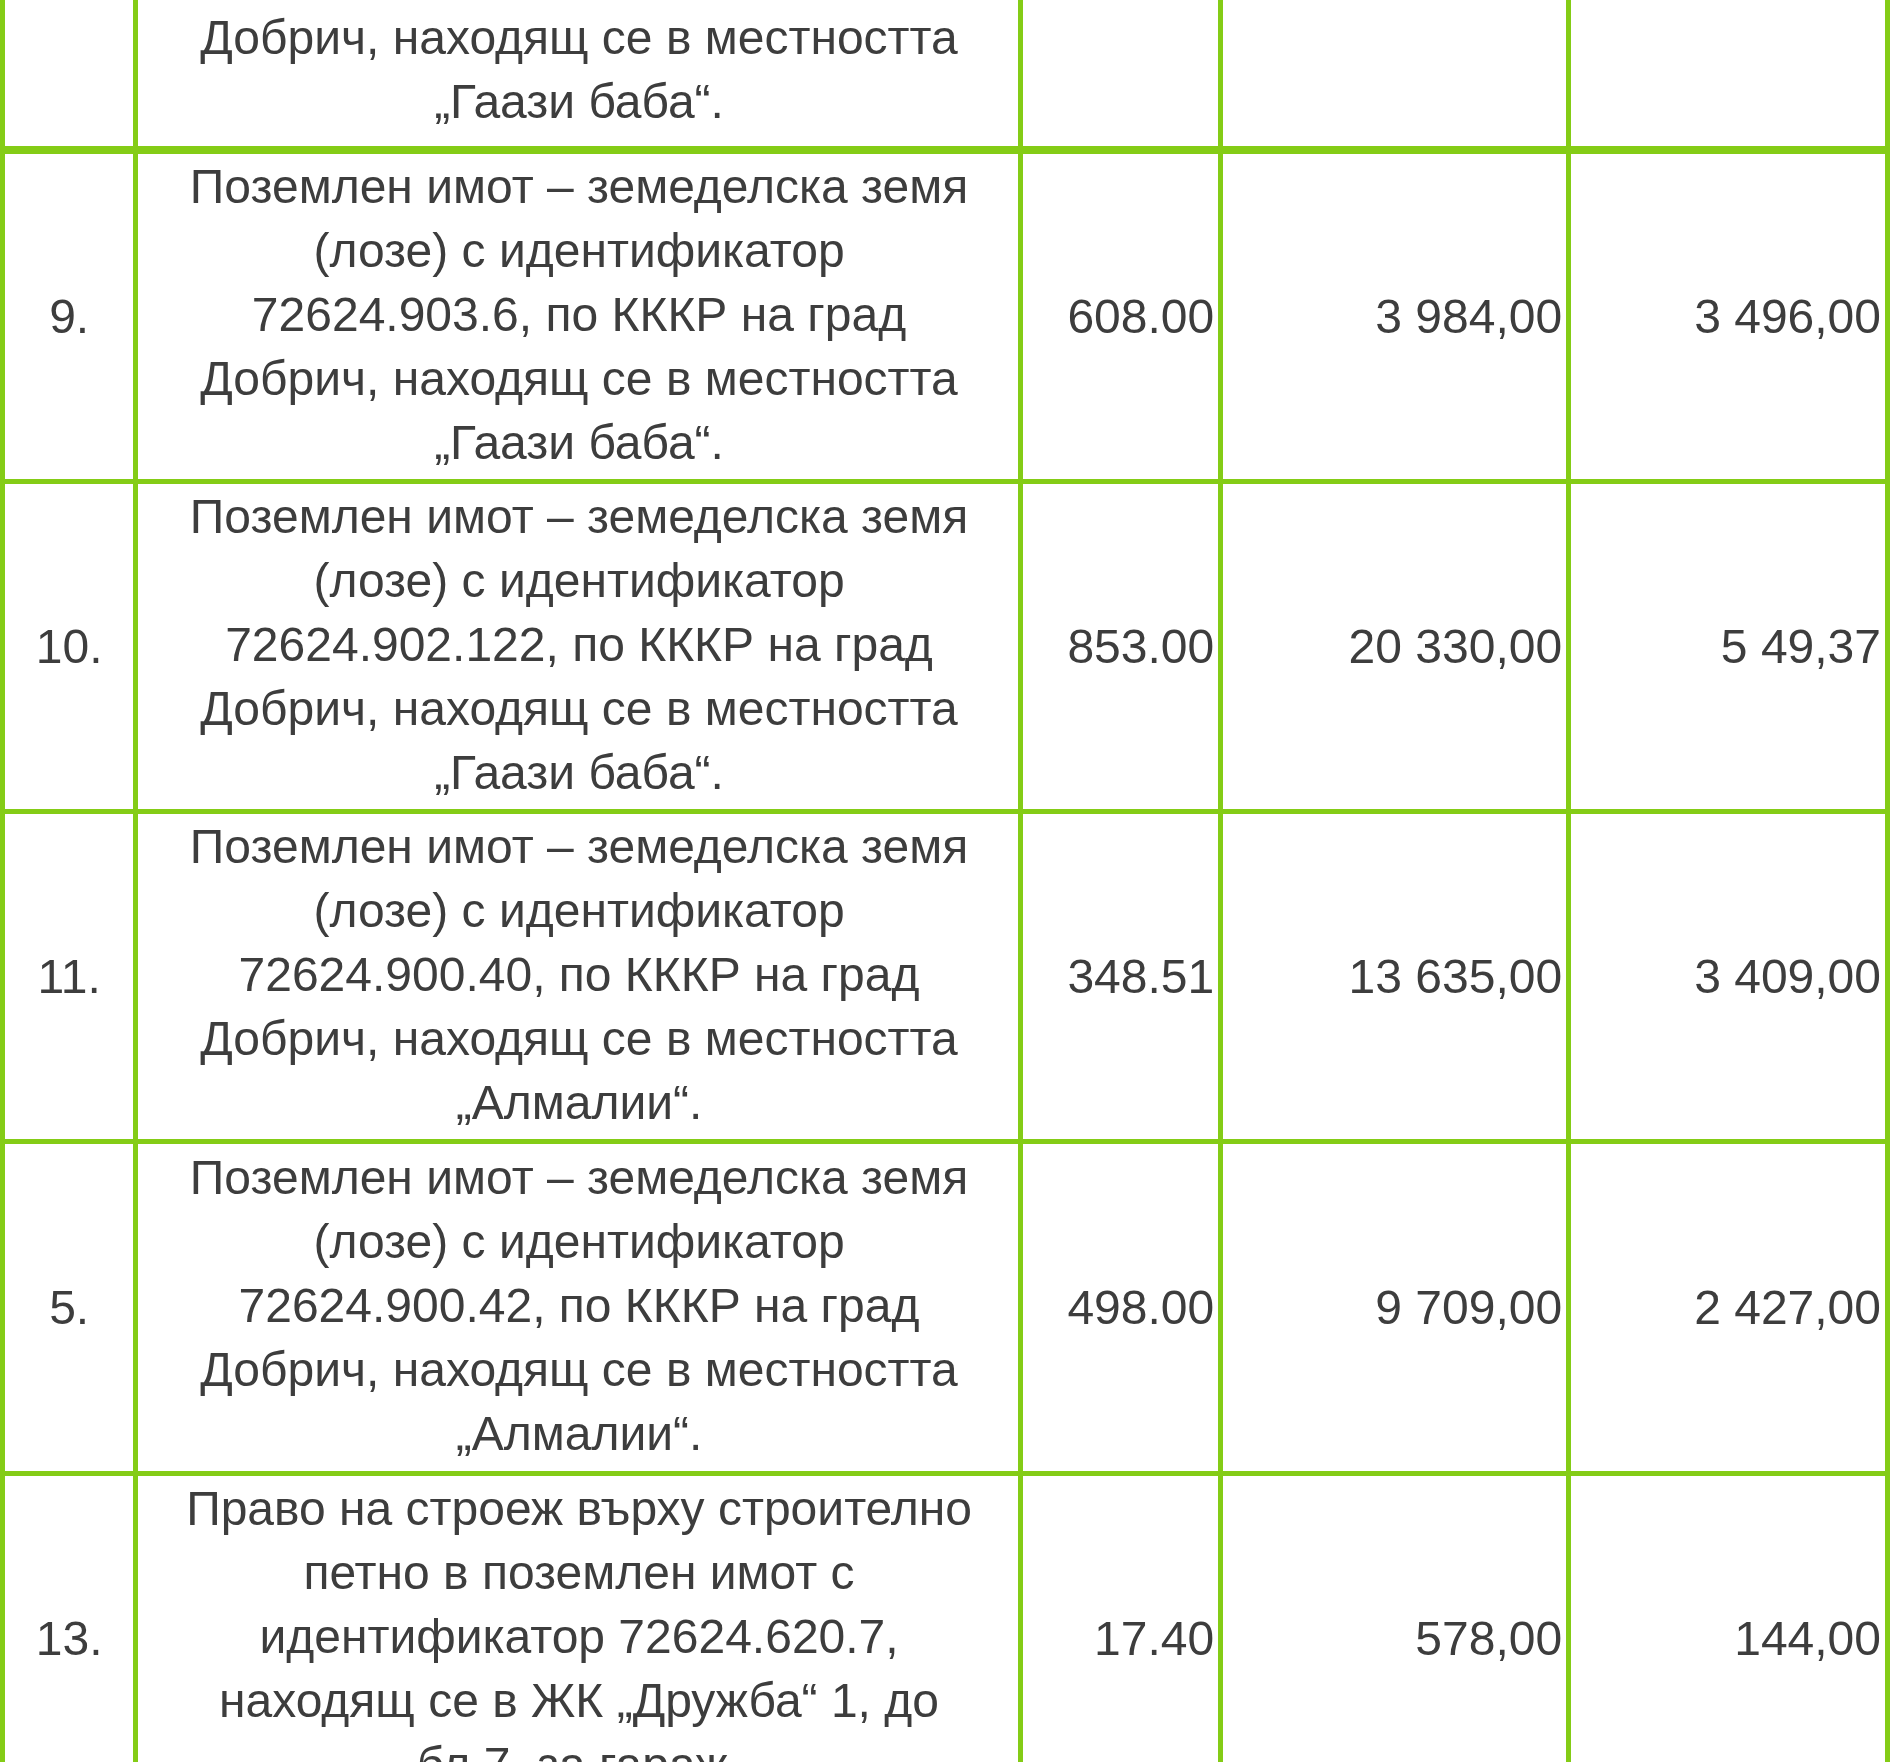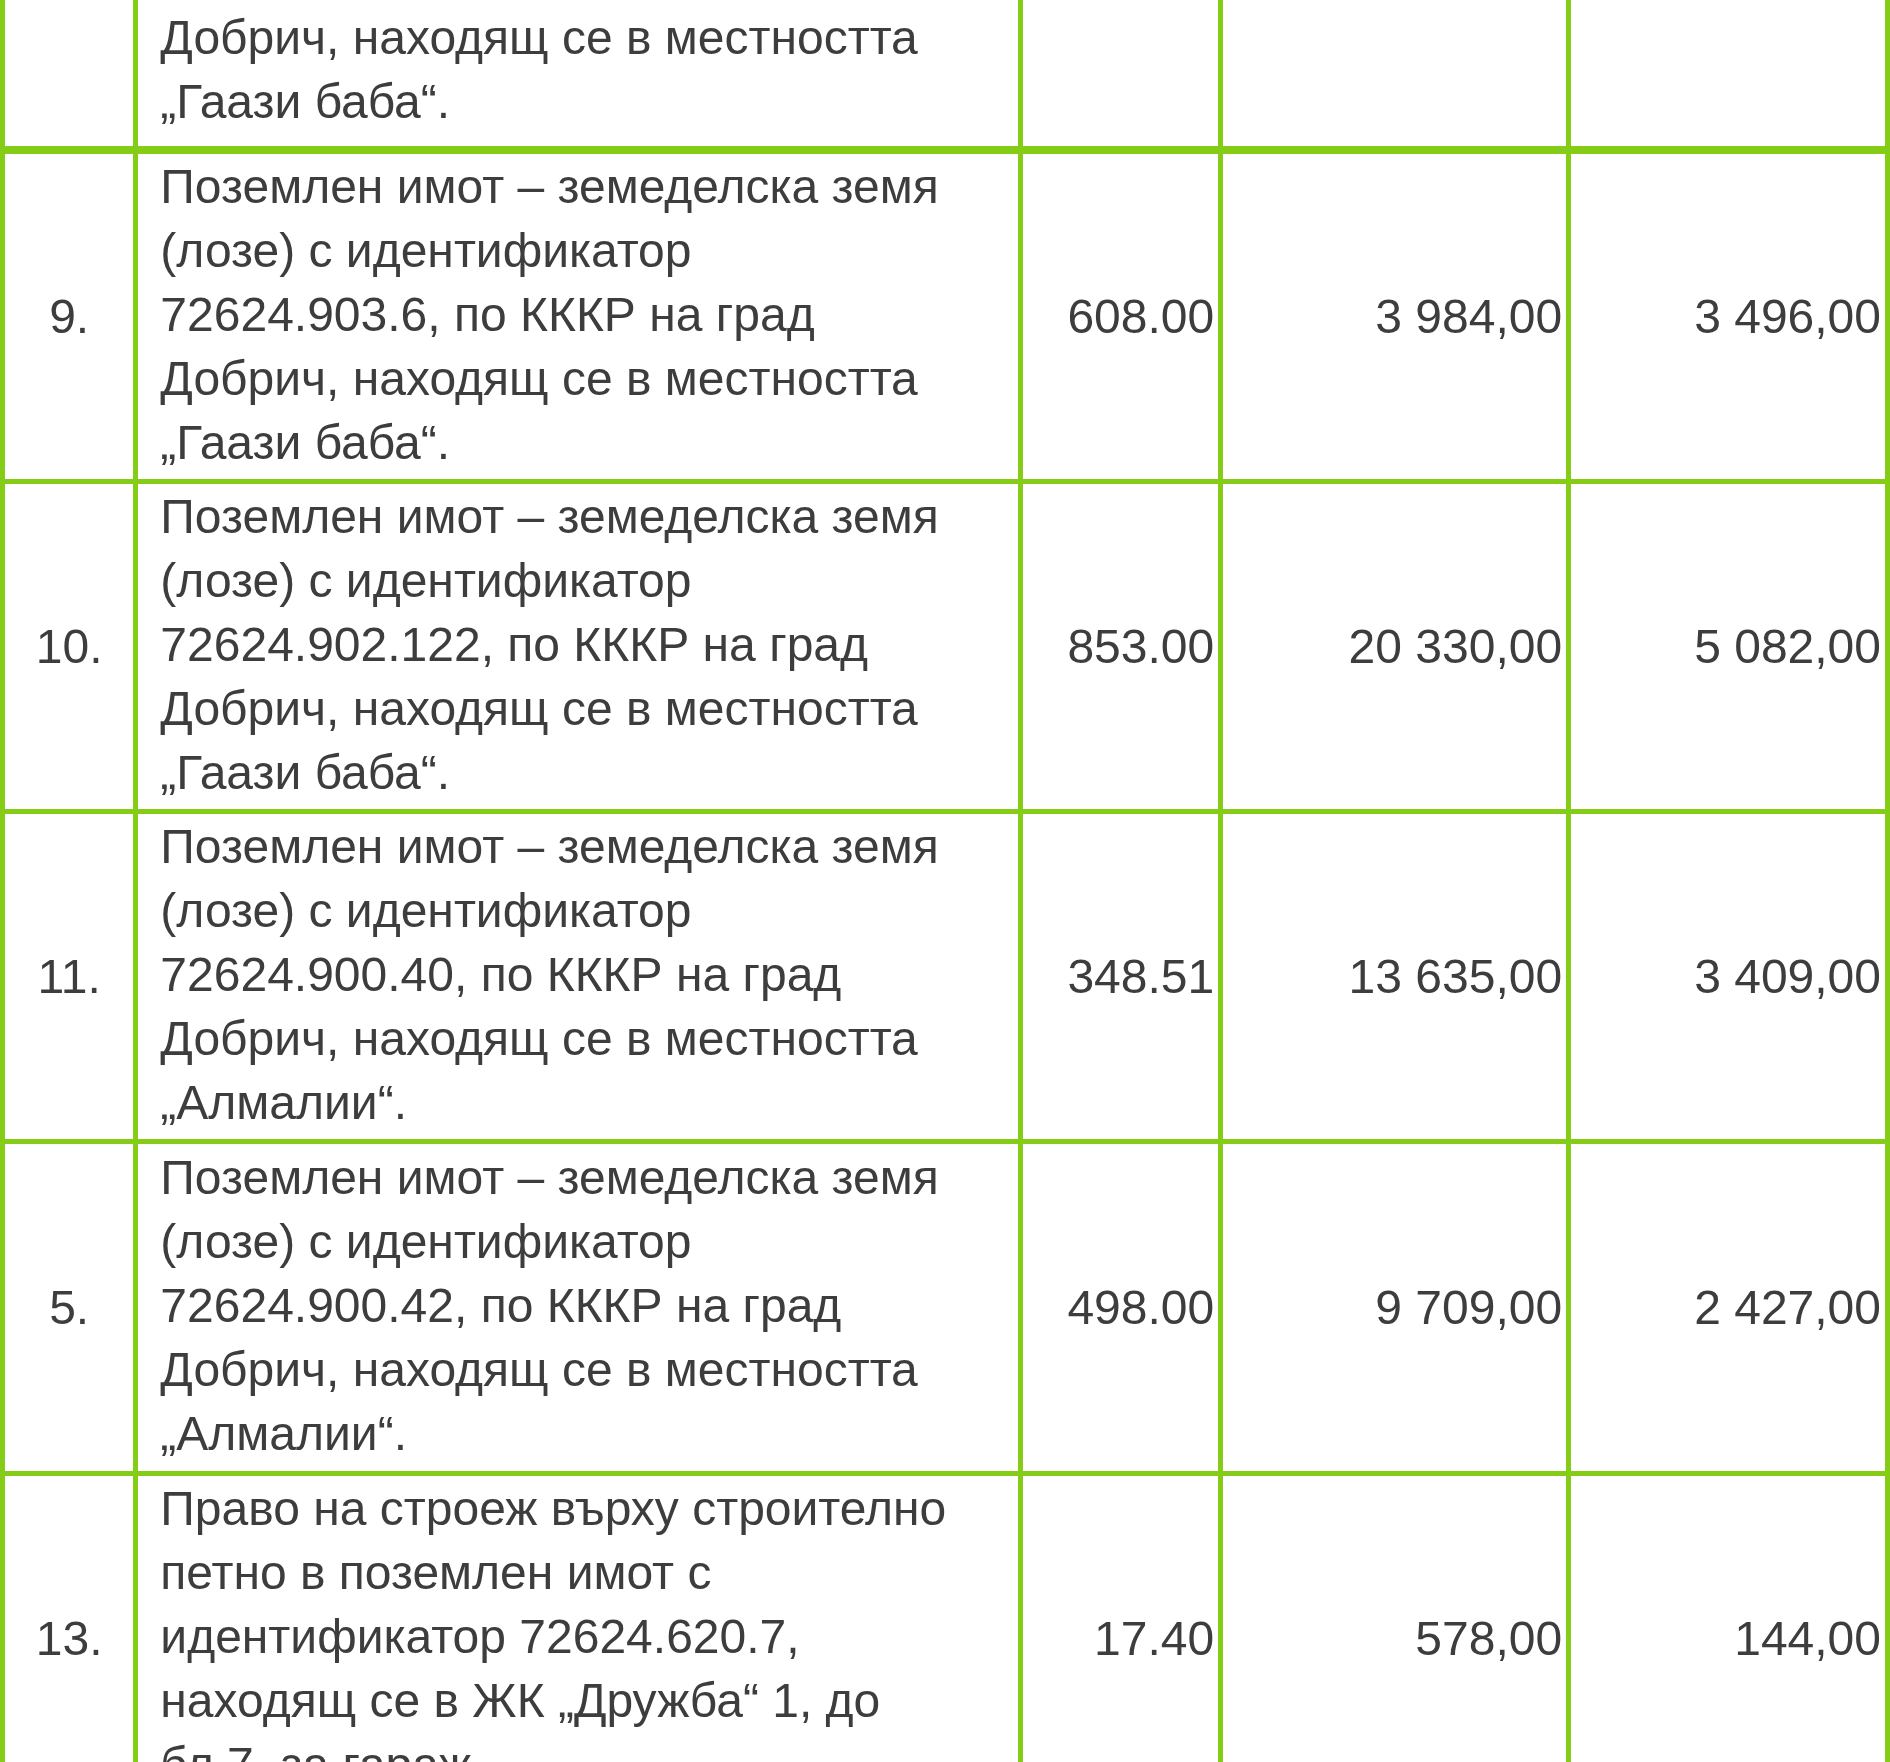--- a/index.html
+++ b/index.html
@@ -38,21 +38,21 @@
 
   
   tbody tr:nth-child(1) { height: 150px; }
   tbody tr:nth-child(2) { height: 331px; }
   tbody tr:nth-child(3) { height: 325px; }
   tbody tr:nth-child(4) { height: 326px; }
   tbody tr:nth-child(5) { height: 332px; }
   tbody tr:nth-child(6) { height: 288px; }
 
   td.c-num  { text-align: center; padding: 0 6px; }
-  td.c-desc { text-align: left; padding: 1px 20px 4px 22px; }
+  td.c-desc { text-align: center; padding: 1px 20px 4px 22px; }
   td.c-desc .desc { white-space: pre-line; }
   td.c-val  { text-align: right; padding: 0 4px; }
 </style>
 </head>
 <body>
 
 <div class="page">
   <table class="doc-table">
     <colgroup>
       <col style="width:133px">
@@ -112,21 +112,21 @@
 Добрич, находящ се в местността
 „Гаази баба“.</div>
     </td>
     <td class="c-val">
       <span>853.00</span>
     </td>
     <td class="c-val">
       <span>20 330,00</span>
     </td>
     <td class="c-val">
-      <span>5 082,00</span>
+      <span>5 49,37</span>
     </td>
   </tr>
         <tr>
     <td class="c-num">
       <span>11.</span>
     </td>
     <td class="c-desc">
       <div class="desc">Поземлен имот – земеделска земя
 (лозе) с идентификатор
 72624.900.40, по КККР на град

